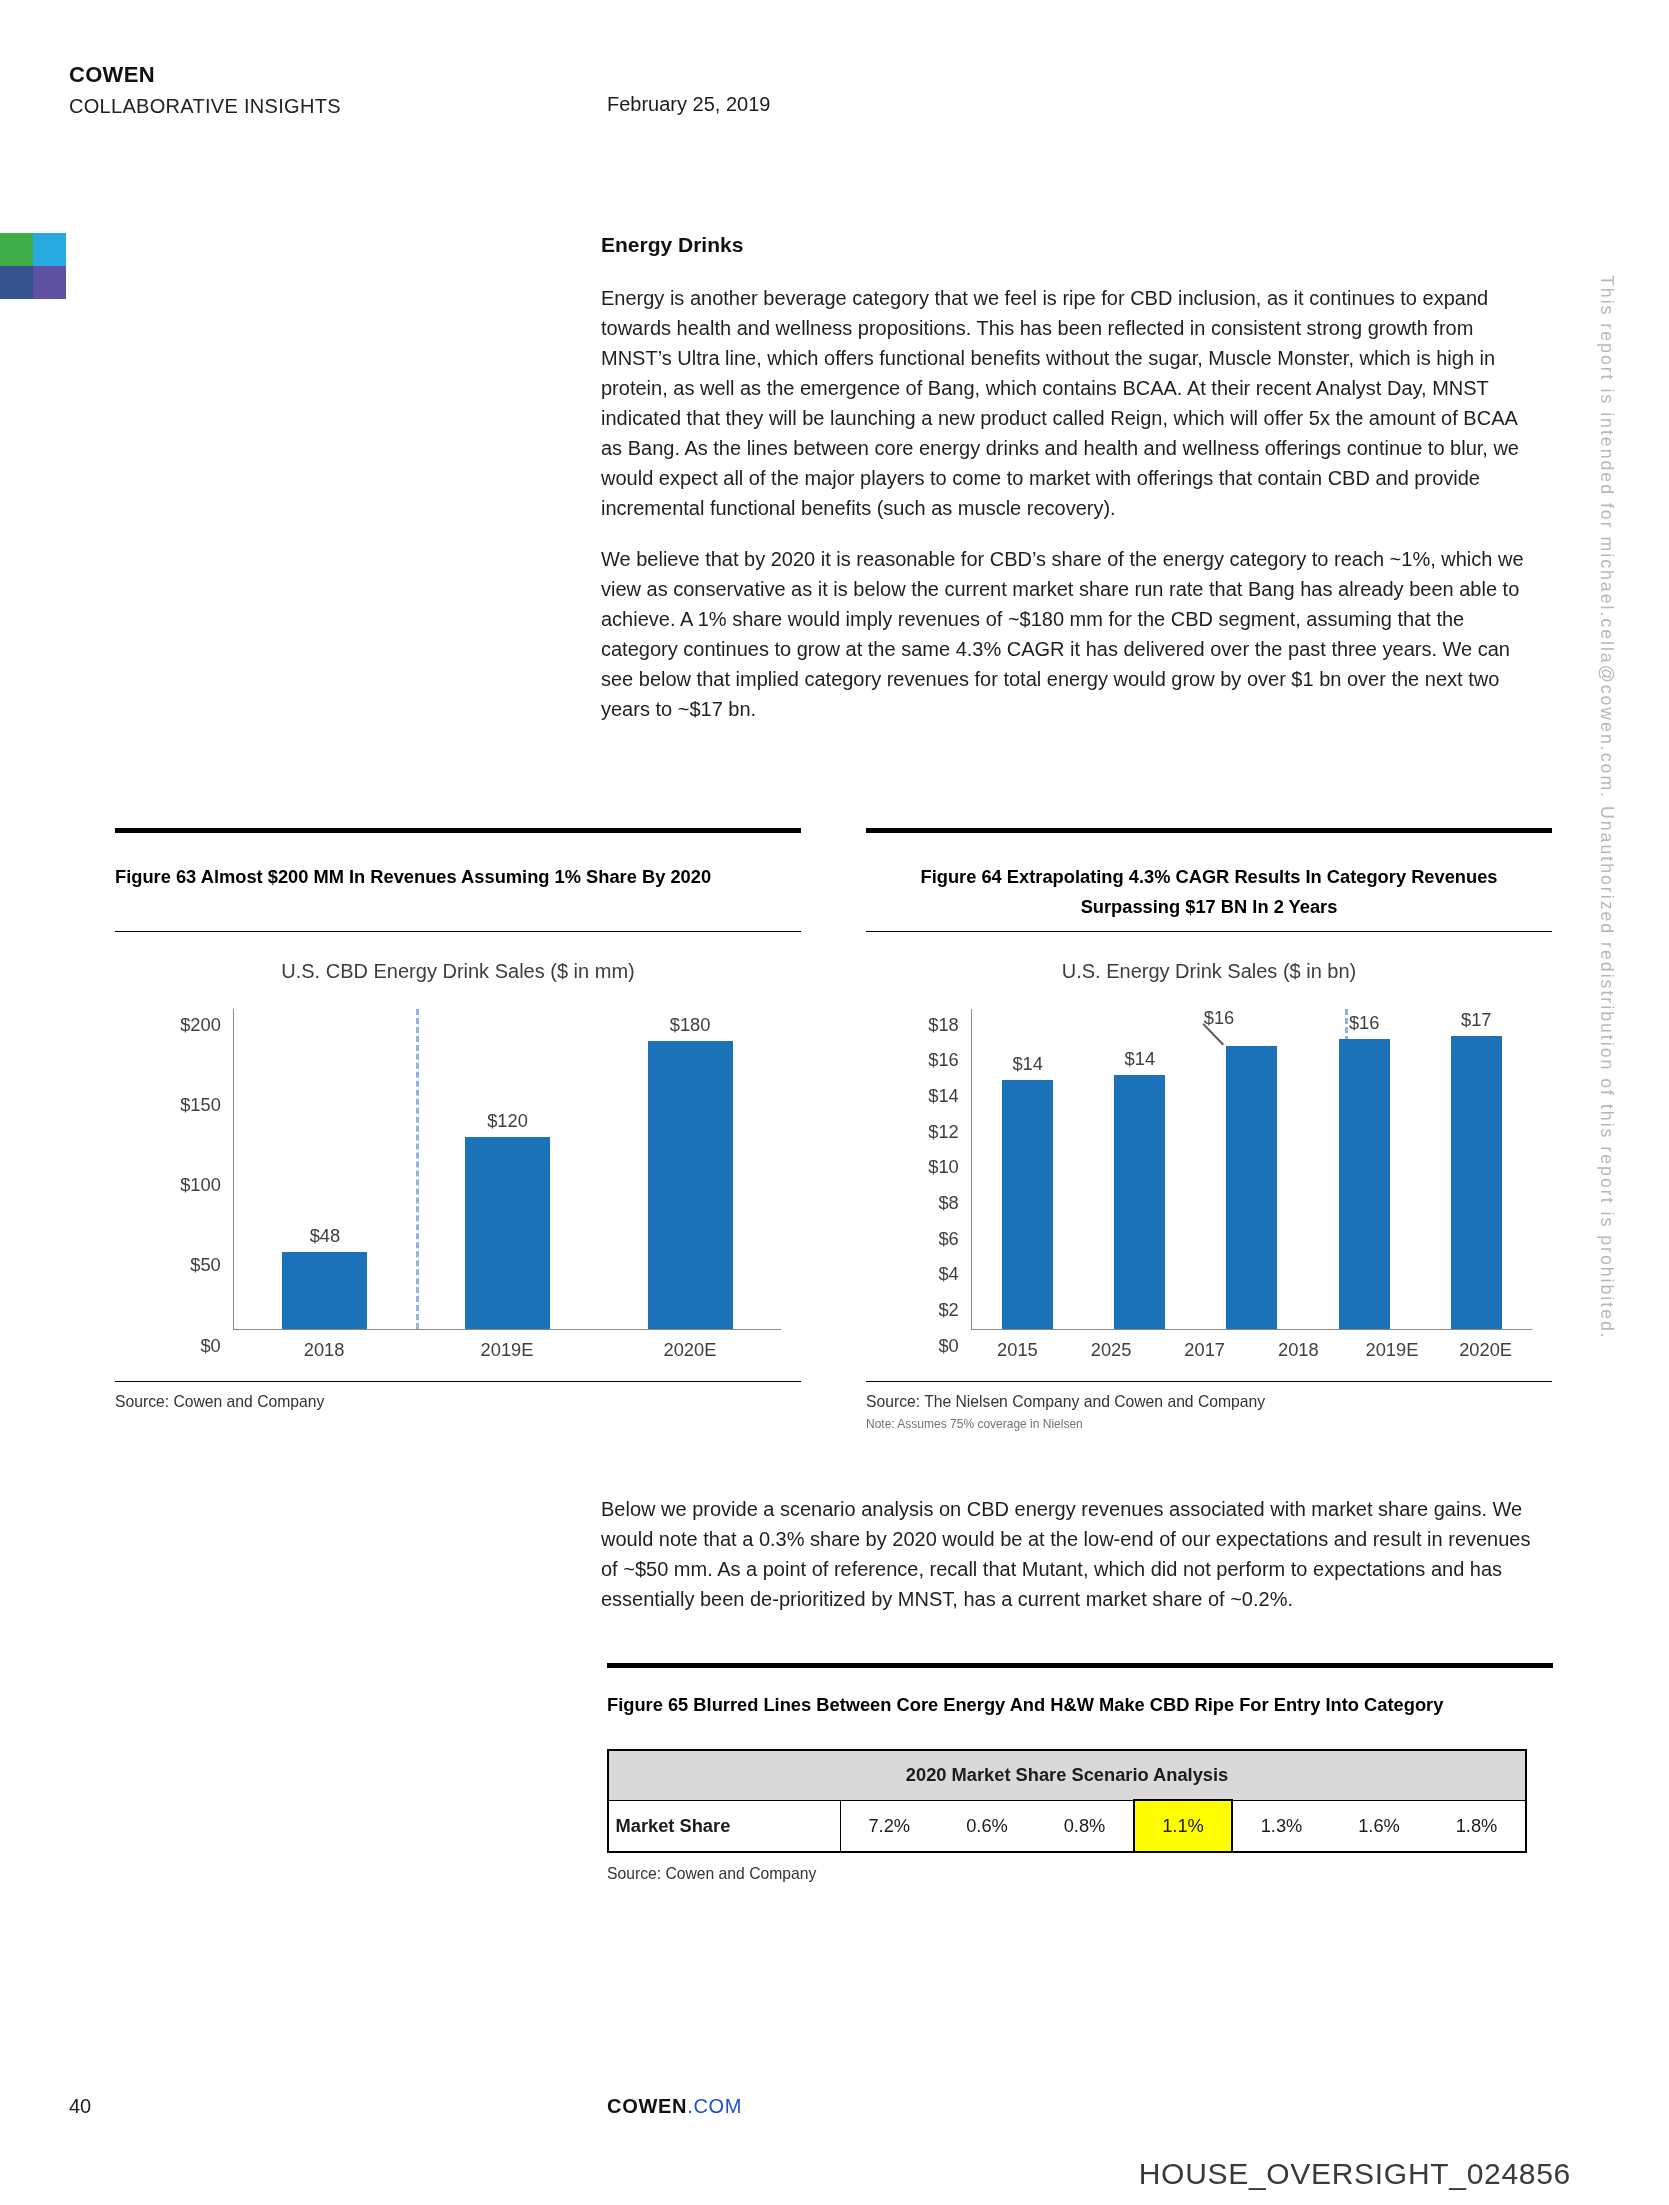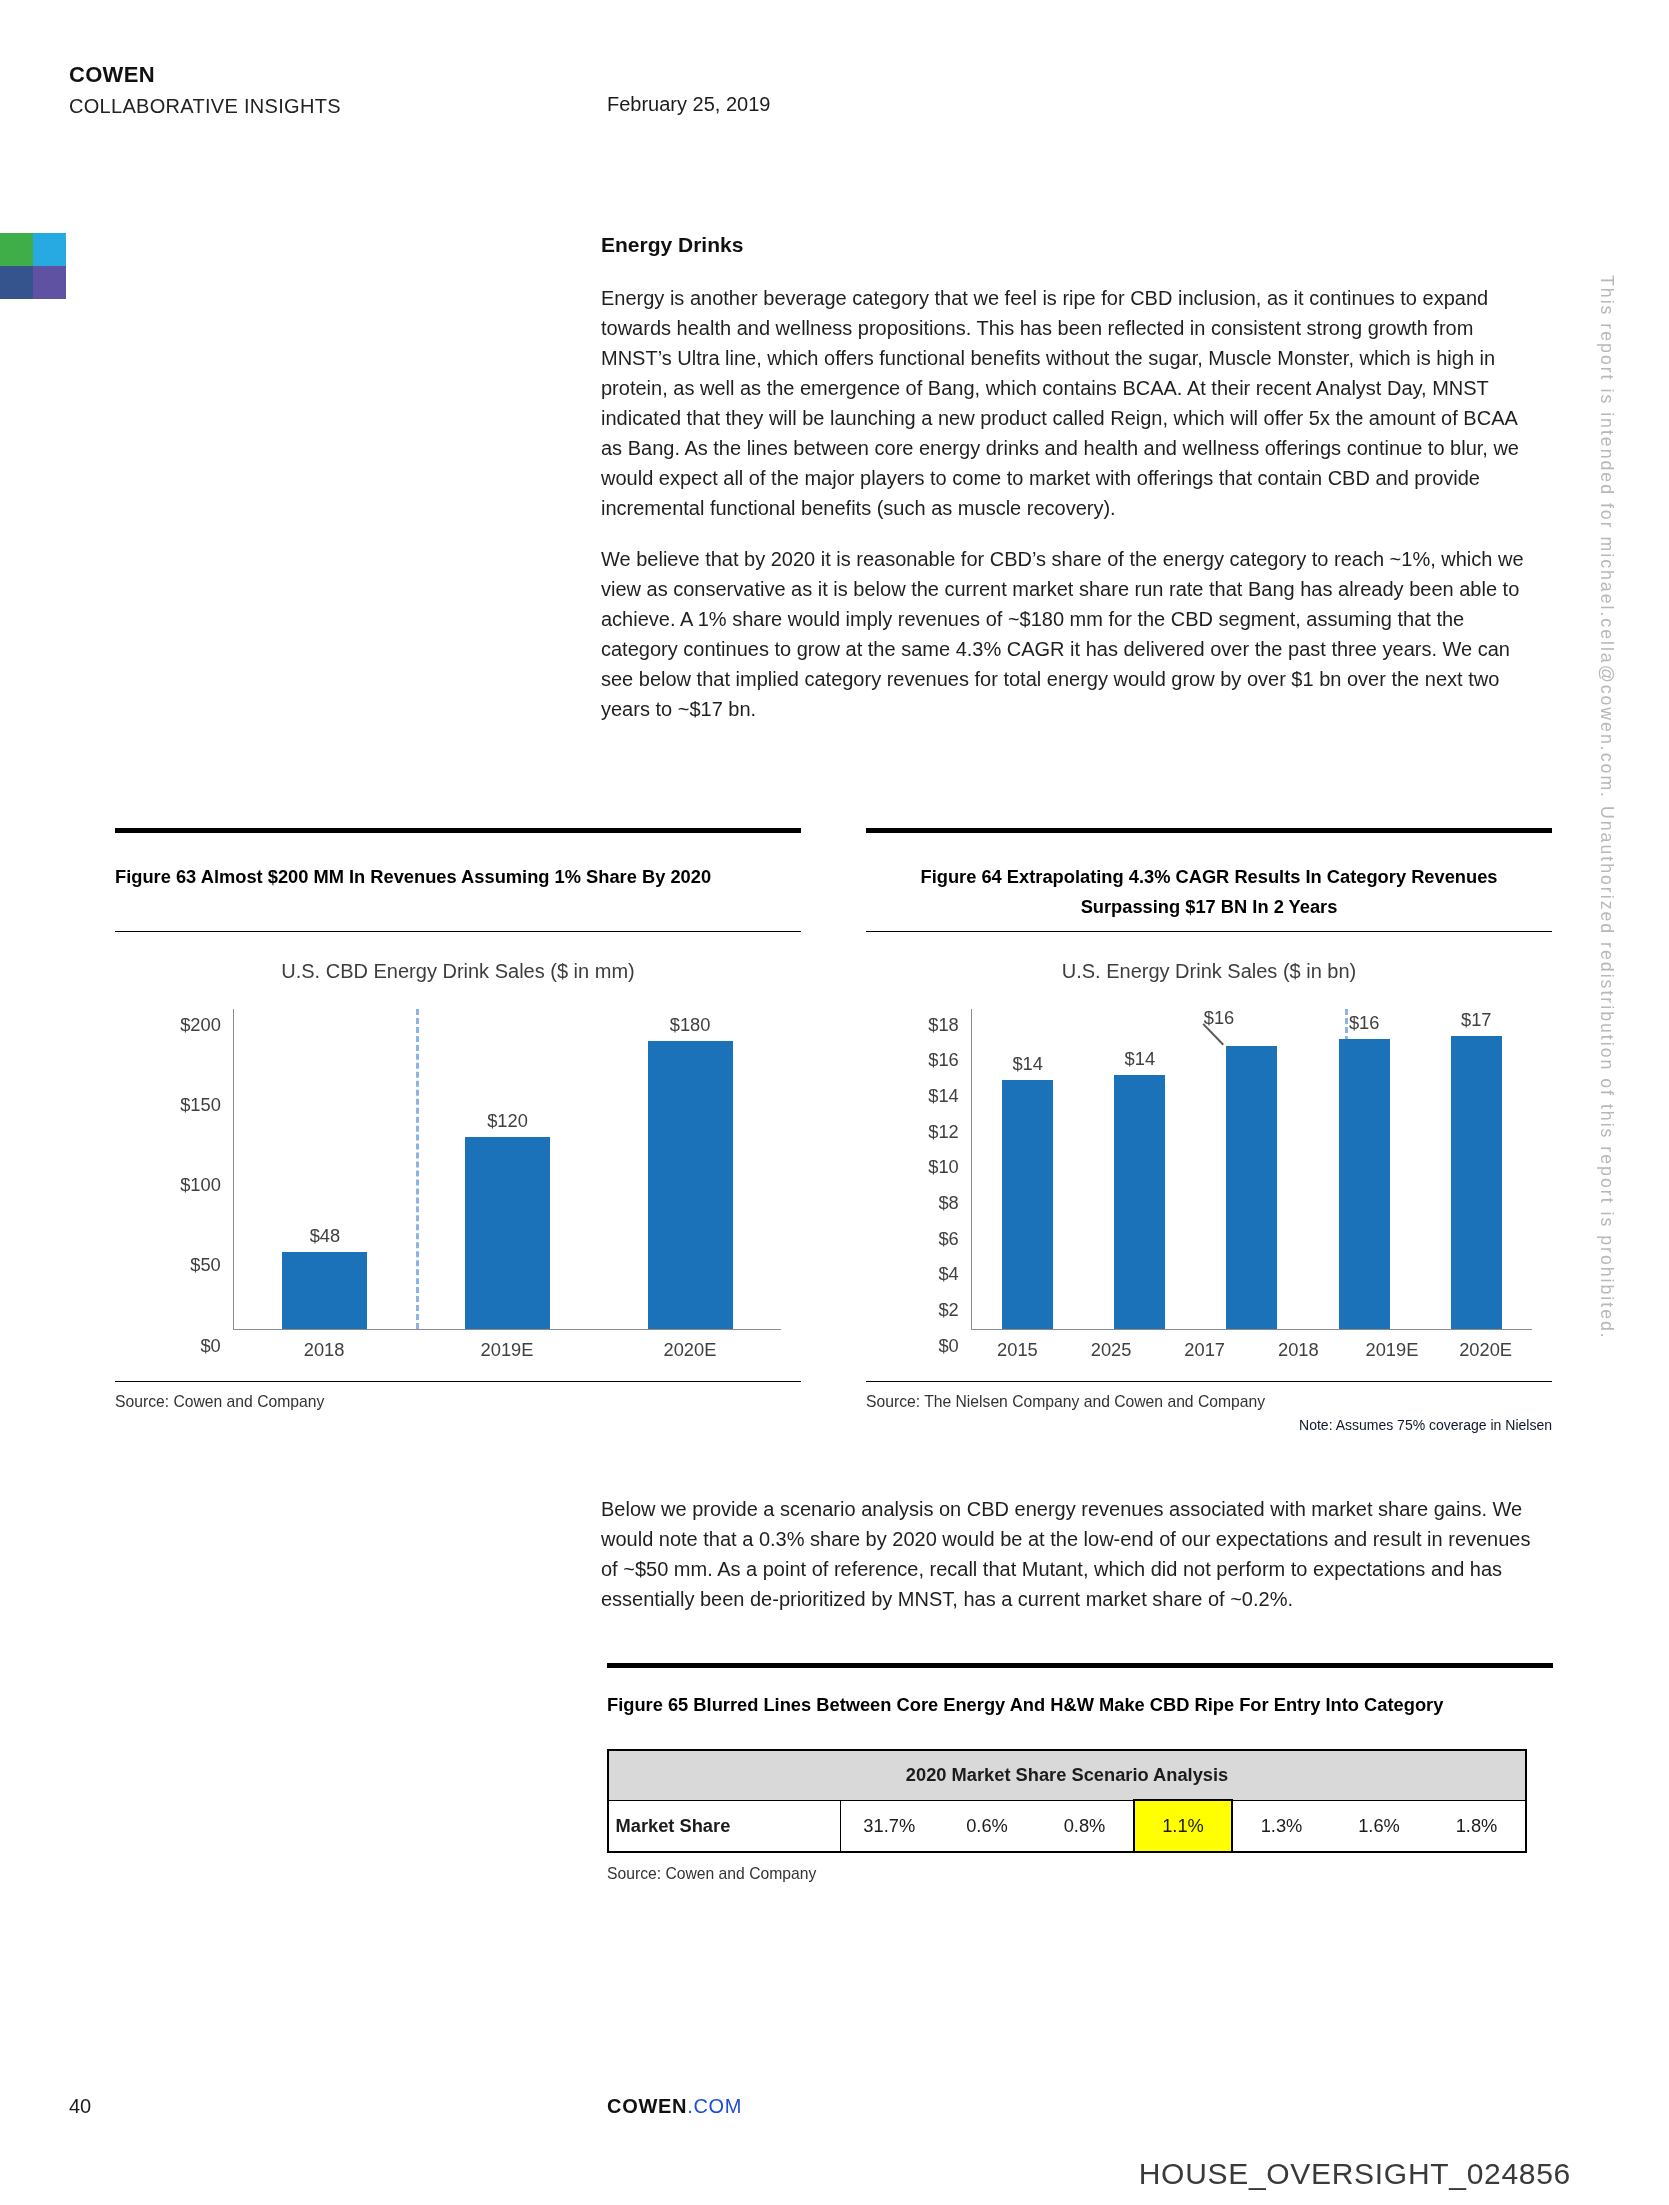--- a/index.html
+++ b/index.html
@@ -33,21 +33,21 @@
 
   
   .figures-row { position: absolute; left: 115px; top: 828px; width: 1437px; display: flex; gap: 65px; }
   .figure-col { width: 686px; }
   .rule-thick { height: 5.2px; background: #000; }
   .rule-thin  { height: 1.3px; background: #000; }
   .fig-title { min-height: 98px; padding-top: 29px; font-size: 18.3px; font-weight: 700;
                line-height: 29.5px; color: #000; }
   .fig-title.center { text-align: center; }
   .fig-source { padding-top: 10.5px; font-size: 15.7px; color: #333; }
-  .fig-note   { padding-top: 6.5px; font-size: 14px; color: #0f172a; text-align: right; }
+  .fig-note   { padding-top: 6.5px; font-size: 12px; color: #737373; }
 
   
   .chart { margin: 0 19.6px 19.6px 19.6px; }
   .chart-title { text-align: center; font-size: 20px; color: #3d3d3d; margin: 27.5px 0 26px 0; }
   .chart-body { display: flex; align-items: center; }
   .y-axis { position: relative; height: 321px; }
   .chart-0 .y-axis { width: 98px; }
   .chart-1 .y-axis { width: 85px; }
   .ytick { position: absolute; right: 11.8px; transform: translateY(-50%);
            font-size: 18.3px; color: #404040; white-space: nowrap; }
@@ -244,21 +244,21 @@
           <col style="width:98px">
       </colgroup>
       <thead>
         <tr>
           <td class="tbl-header" colspan="8">2020 Market Share Scenario Analysis</td>
         </tr>
       </thead>
       <tbody>
           <tr>
             <td class="row-label">Market Share</td>
-            <td>31.7%</td>
+            <td>7.2%</td>
             <td>0.6%</td>
             <td>0.8%</td>
             <td class="highlight" style="background: rgb(255, 255, 0);">1.1%</td>
             <td>1.3%</td>
             <td>1.6%</td>
             <td>1.8%</td>
           </tr>
         </tbody>
     </table>
     <div class="tbl-source">Source: Cowen and Company</div>

